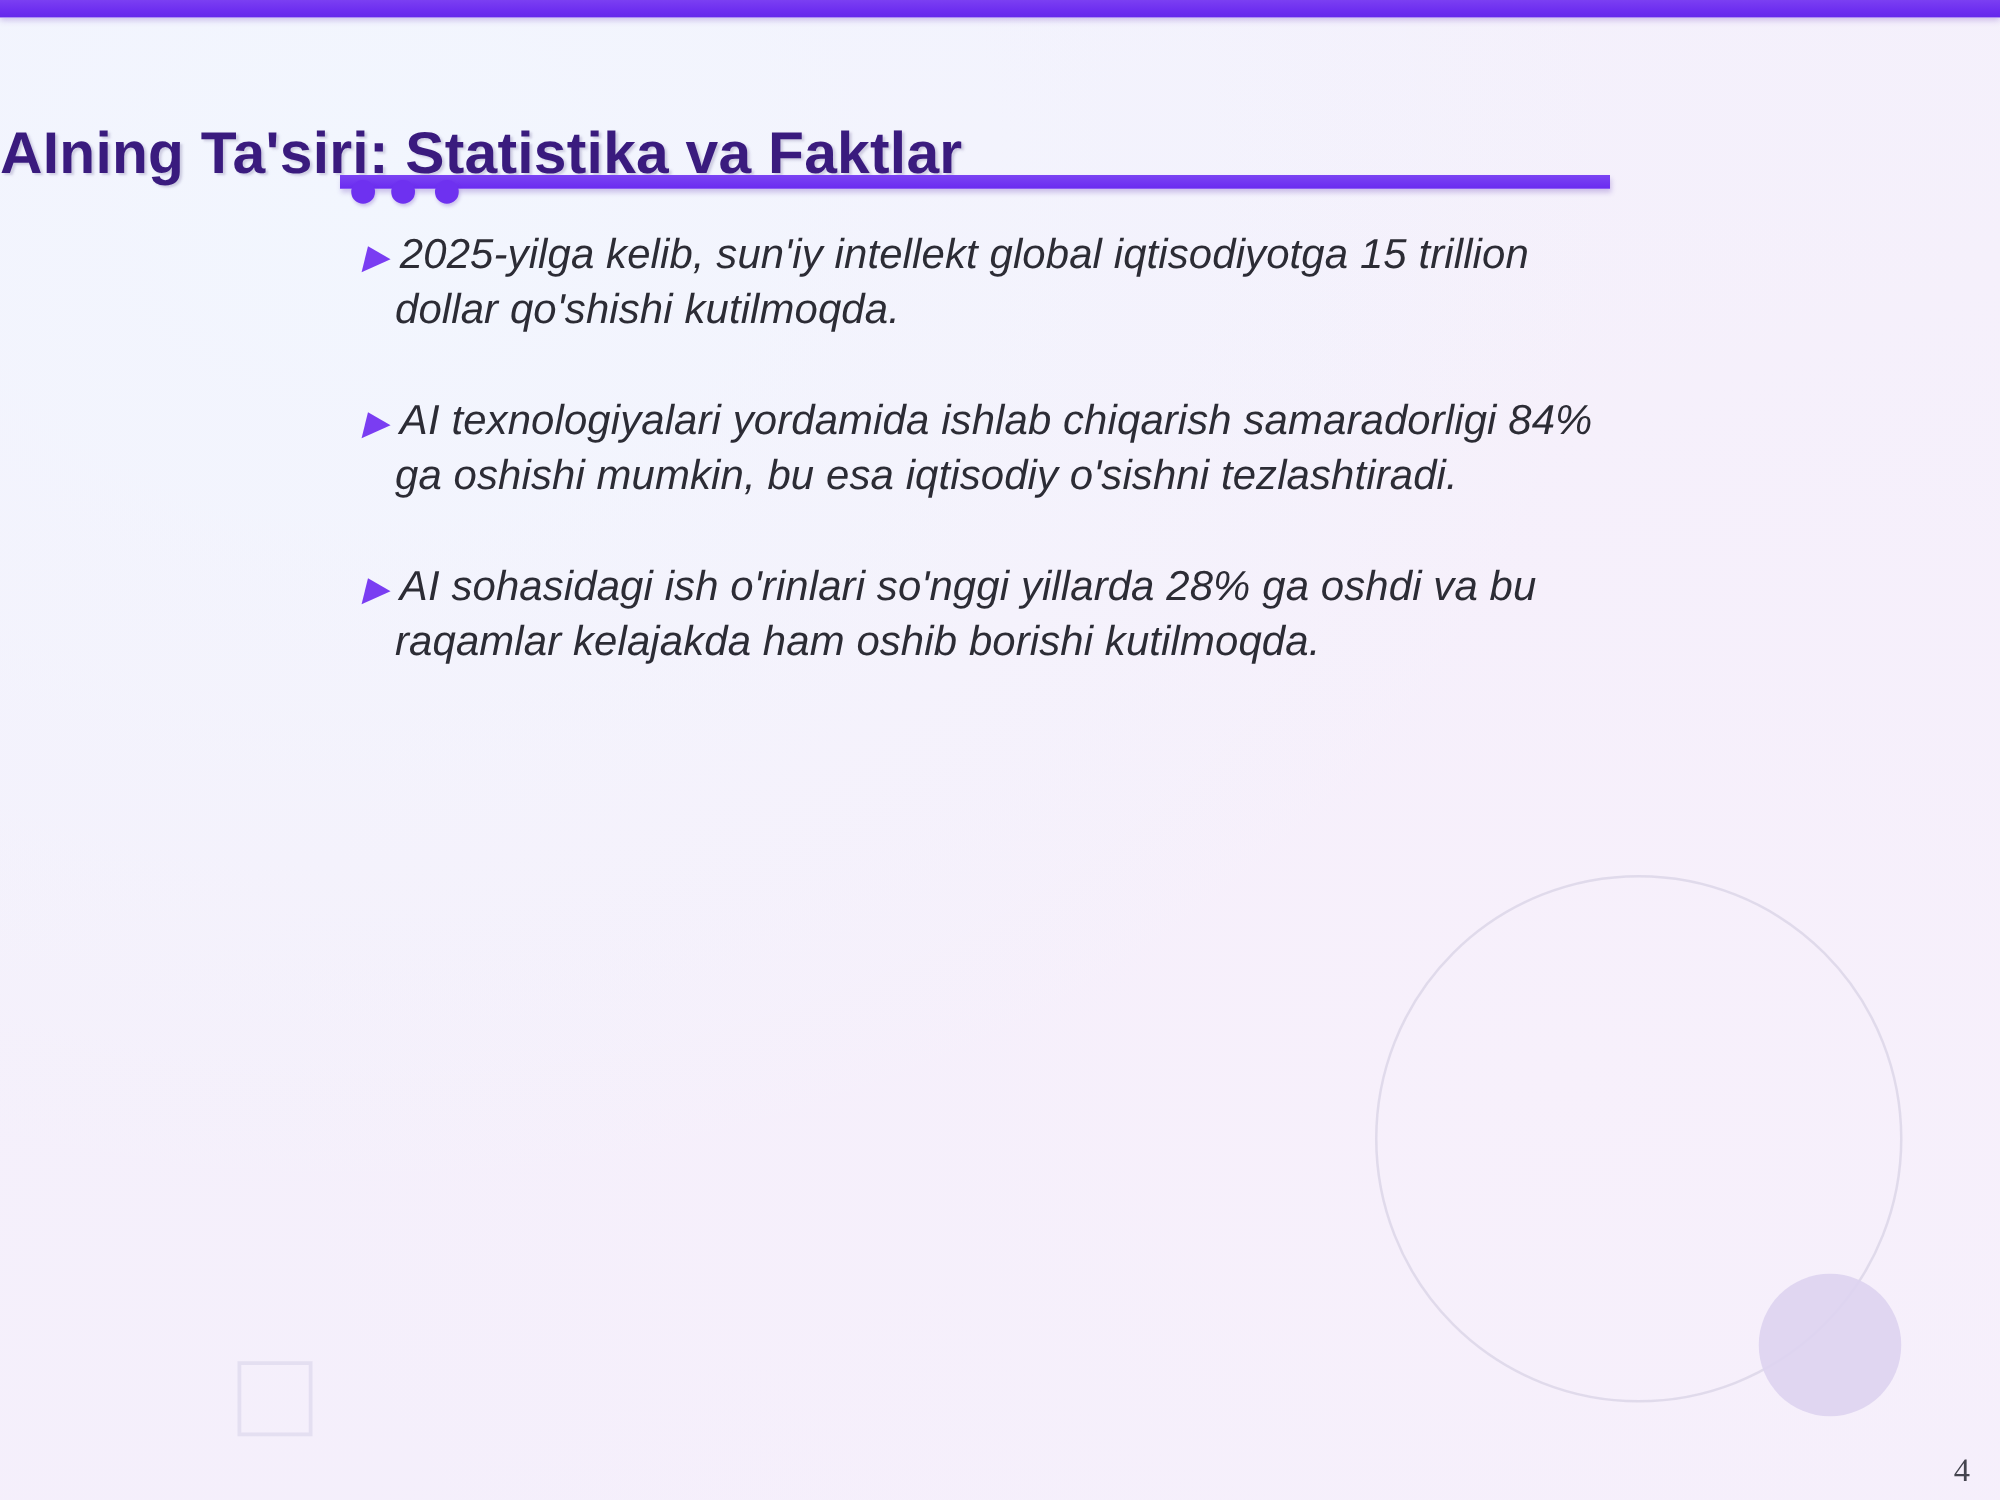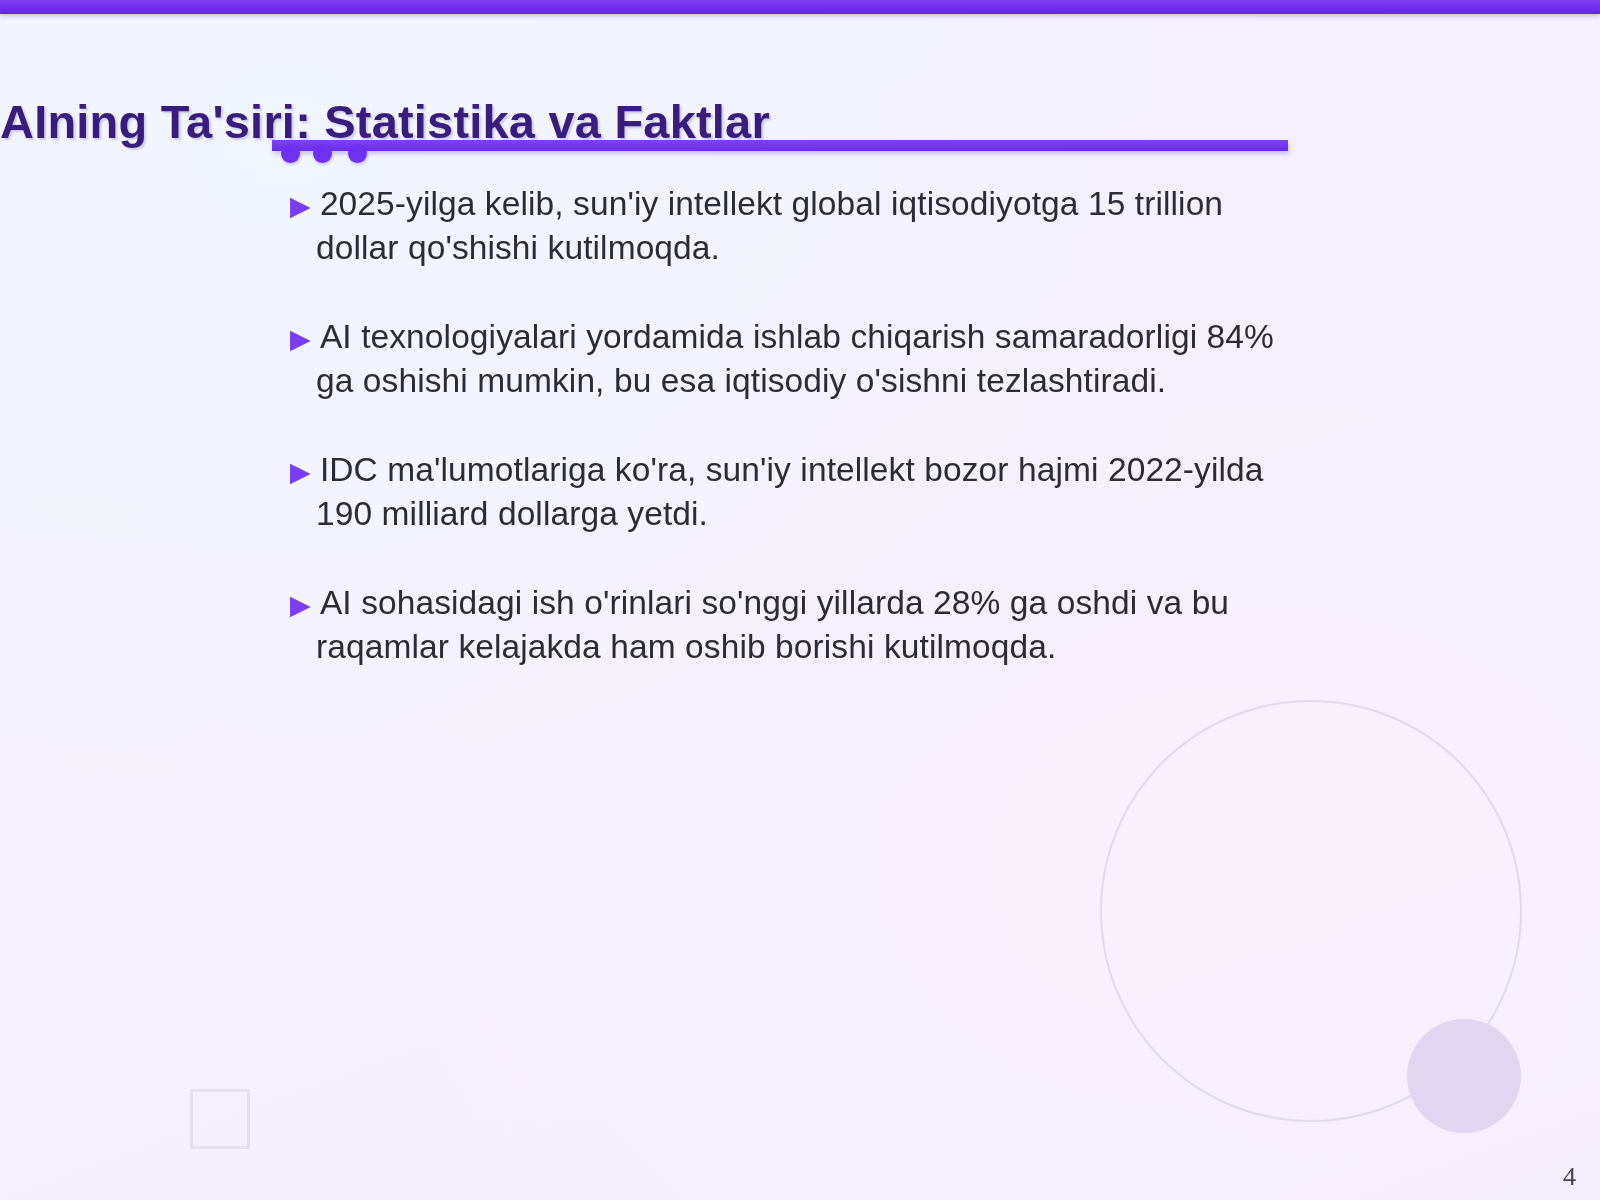--- a/index.html
+++ b/index.html
@@ -124,20 +124,21 @@
   }
   .bullet-row {
     display: block;
     margin: 0 0 46px 0;
     font-size: 33.5px;
     line-height: 1.30;
     color: #2c2c35;
     letter-spacing: 0.1px;
     text-indent: -26px;
     padding-left: 26px;
+    font-style: italic;
   }
   .bullet-row:last-child {
     margin-bottom: 0;
   }
   .bullet-marker {
     color: #7a3df2;
     font-size: 27px;
     padding-right: 9px;
   }
 
@@ -172,21 +173,20 @@
     <div class="rule-dot d2"></div>
     <div class="rule-dot d3"></div>
   </div>
 
   <div class="body-block">
 
     <p class="bullet-row"><span class="bullet-marker">▶</span><span>2025-yilga kelib, sun'iy intellekt global iqtisodiyotga 15 trillion dollar qo'shishi kutilmoqda.</span></p>
 
     <p class="bullet-row"><span class="bullet-marker">▶</span><span>AI texnologiyalari yordamida ishlab chiqarish samaradorligi 84% ga oshishi mumkin, bu esa iqtisodiy o'sishni tezlashtiradi.</span></p>
 
-    <p class="bullet-row"><span class="bullet-marker">▶</span><span>IDC ma'lumotlariga ko'ra, sun'iy intellekt bozor hajmi 2022-yilda 190 milliard dollarga yetdi.</span></p>
 
     <p class="bullet-row"><span class="bullet-marker">▶</span><span>AI sohasidagi ish o'rinlari so'nggi yillarda 28% ga oshdi va bu raqamlar kelajakda ham oshib borishi kutilmoqda.</span></p>
 
   </div>
 
   <div class="page-number">4</div>
 
 </div>
 
 </body></html>

